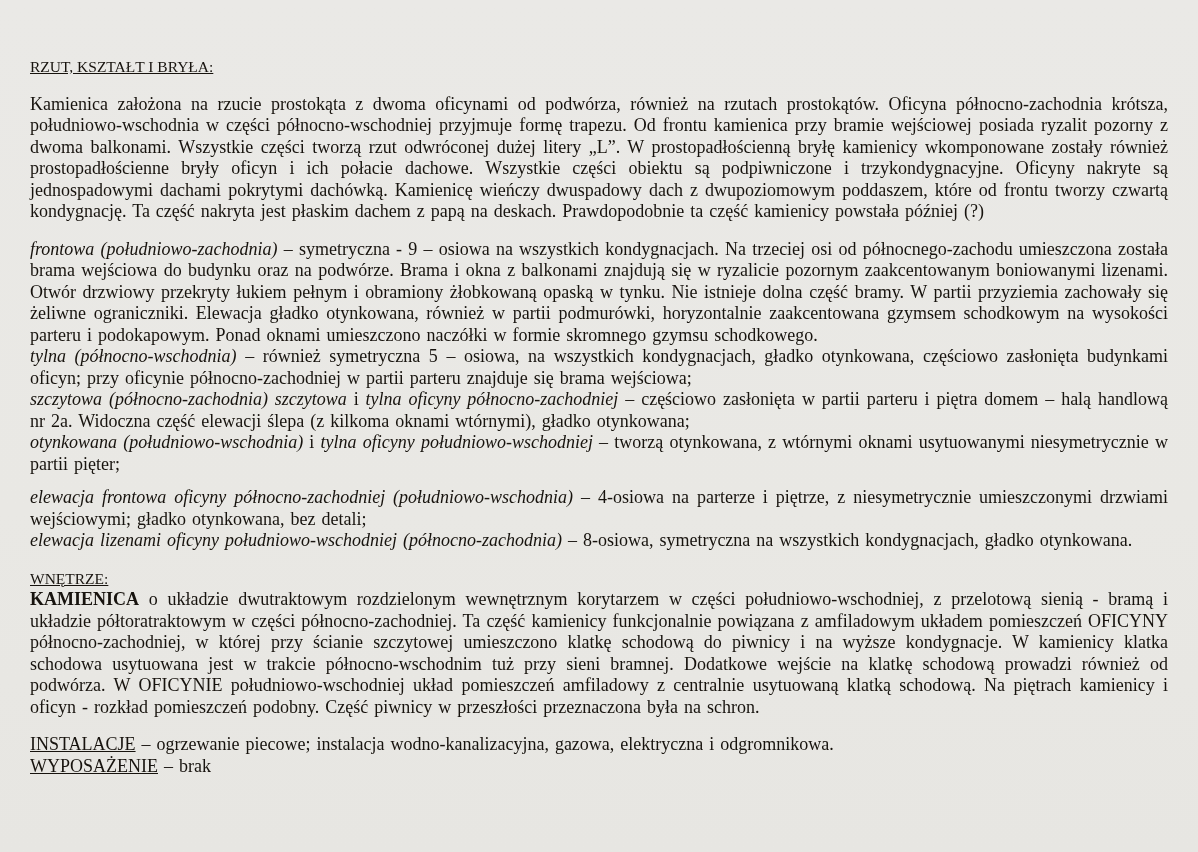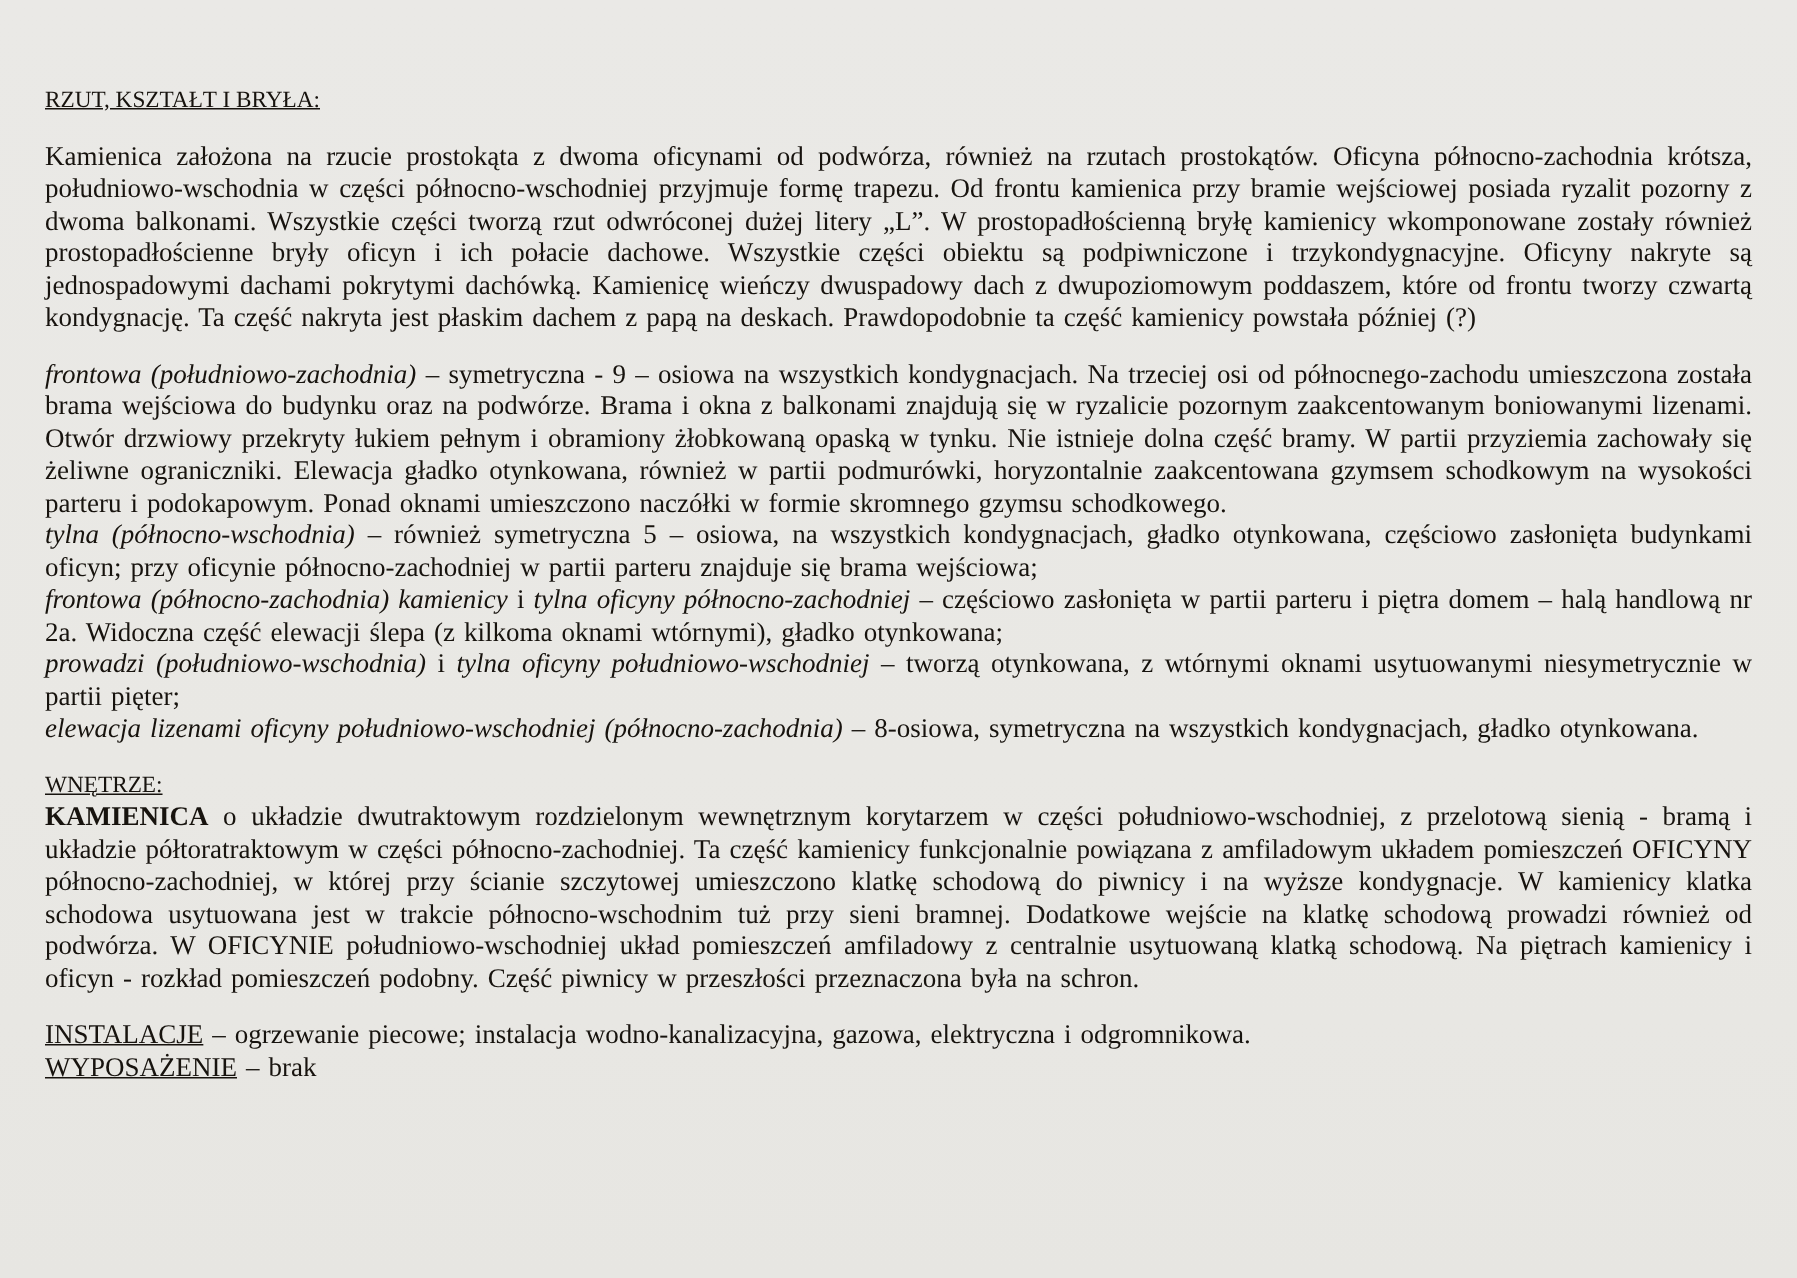--- a/index.html
+++ b/index.html
@@ -58,22 +58,23 @@
 
 <main class="page">
   <div>
       <section class="doc-section">
         <h2 class="doc-heading gap-after">RZUT, KSZTAŁT I BRYŁA:</h2>
         <p class="doc-paragraph"><span class="run-plain">Kamienica założona na rzucie prostokąta z dwoma oficynami od podwórza, również na rzutach prostokątów. Oficyna północno-zachodnia krótsza, południowo-wschodnia w części północno-wschodniej przyjmuje formę trapezu. Od frontu kamienica przy bramie wejściowej posiada ryzalit pozorny z dwoma balkonami. Wszystkie części tworzą rzut odwróconej dużej litery „L”. W prostopadłościenną bryłę kamienicy wkomponowane zostały również prostopadłościenne bryły oficyn i ich połacie dachowe. Wszystkie części obiektu są podpiwniczone i trzykondygnacyjne. Oficyny nakryte są jednospadowymi dachami pokrytymi dachówką. Kamienicę wieńczy dwuspadowy dach z dwupoziomowym poddaszem, które od frontu tworzy czwartą kondygnację. Ta część nakryta jest płaskim dachem z papą na deskach. Prawdopodobnie ta część kamienicy powstała później  (?)</span></p>
       </section>
       <section class="doc-section">
         <p class="doc-paragraph"><span class="run-italic">frontowa (południowo-zachodnia)</span><span class="run-plain"> – symetryczna - 9 – osiowa na wszystkich kondygnacjach. Na trzeciej osi od północnego-zachodu umieszczona została brama wejściowa do budynku oraz na podwórze. Brama i okna z balkonami znajdują się w ryzalicie pozornym zaakcentowanym boniowanymi lizenami. Otwór drzwiowy przekryty łukiem pełnym i obramiony żłobkowaną opaską w tynku. Nie istnieje dolna część bramy. W partii przyziemia zachowały się żeliwne ograniczniki. Elewacja gładko otynkowana, również w partii podmurówki, horyzontalnie zaakcentowana gzymsem schodkowym na wysokości parteru i podokapowym. Ponad oknami umieszczono naczółki w formie skromnego gzymsu schodkowego.</span></p>
         <p class="doc-paragraph"><span class="run-italic">tylna (północno-wschodnia)</span><span class="run-plain"> – również  symetryczna 5 – osiowa, na wszystkich kondygnacjach, gładko otynkowana, częściowo zasłonięta budynkami oficyn; przy oficynie północno-zachodniej w partii parteru znajduje się brama wejściowa;</span></p>
-        <p class="doc-paragraph"><span class="run-italic">frontowa (północno-zachodnia) kamienicy</span><span class="run-plain"> i </span><span class="run-italic">tylna oficyny północno-zachodniej</span><span class="run-plain"> – częściowo zasłonięta w partii parteru i piętra domem – halą handlową nr 2a. Widoczna część elewacji ślepa (z kilkoma oknami wtórnymi), gładko otynkowana;</span></p>
-        <p class="doc-paragraph"><span class="run-italic">prowadzi (południowo-wschodnia)</span><span class="run-plain"> i </span><span class="run-italic">tylna oficyny południowo-wschodniej</span><span class="run-plain"> – tworzą otynkowana, z wtórnymi oknami usytuowanymi niesymetrycznie w partii pięter;</span></p>
+        <p class="doc-paragraph"><span class="run-italic">szczytowa (północno-zachodnia) szczytowa</span><span class="run-plain"> i </span><span class="run-italic">tylna oficyny północno-zachodniej</span><span class="run-plain"> – częściowo zasłonięta w partii parteru i piętra domem – halą handlową nr 2a. Widoczna część elewacji ślepa (z kilkoma oknami wtórnymi), gładko otynkowana;</span></p>
+        <p class="doc-paragraph"><span class="run-italic">otynkowana (południowo-wschodnia)</span><span class="run-plain"> i </span><span class="run-italic">tylna oficyny południowo-wschodniej</span><span class="run-plain"> – tworzą otynkowana, z wtórnymi oknami usytuowanymi niesymetrycznie w partii pięter;</span></p>
+        <p class="doc-paragraph space-before"><span class="run-italic">elewacja frontowa oficyny północno-zachodniej (południowo-wschodnia)</span><span class="run-plain"> – 4-osiowa na parterze i piętrze, z niesymetrycznie umieszczonymi drzwiami wejściowymi; gładko otynkowana, bez detali;</span></p>
         <p class="doc-paragraph"><span class="run-italic">elewacja lizenami oficyny południowo-wschodniej (północno-zachodnia)</span><span class="run-plain"> – 8-osiowa, symetryczna na wszystkich kondygnacjach, gładko otynkowana.</span></p>
       </section>
       <section class="doc-section">
         <h2 class="doc-heading">WNĘTRZE:</h2>
         <p class="doc-paragraph"><span class="run-bold">KAMIENICA</span><span class="run-plain"> o układzie dwutraktowym rozdzielonym wewnętrznym korytarzem w części południowo-wschodniej, z przelotową sienią - bramą i układzie półtoratraktowym w części północno-zachodniej. Ta część kamienicy funkcjonalnie powiązana z amfiladowym układem pomieszczeń OFICYNY północno-zachodniej, w której przy ścianie szczytowej umieszczono klatkę schodową do piwnicy i na wyższe kondygnacje. W kamienicy klatka schodowa usytuowana jest w trakcie północno-wschodnim tuż przy sieni bramnej. Dodatkowe wejście na klatkę schodową prowadzi również od podwórza. W OFICYNIE południowo-wschodniej układ pomieszczeń amfiladowy z centralnie usytuowaną klatką schodową. Na piętrach kamienicy i oficyn - rozkład pomieszczeń podobny. Część piwnicy w przeszłości przeznaczona była na schron.</span></p>
       </section>
       <section class="doc-section">
         <p class="doc-paragraph"><span class="run-underline">INSTALACJE</span><span class="run-plain"> – ogrzewanie piecowe; instalacja wodno-kanalizacyjna, gazowa, elektryczna i odgromnikowa.</span></p>
         <p class="doc-paragraph"><span class="run-underline">WYPOSAŻENIE</span><span class="run-plain"> – brak</span></p>
       </section>

